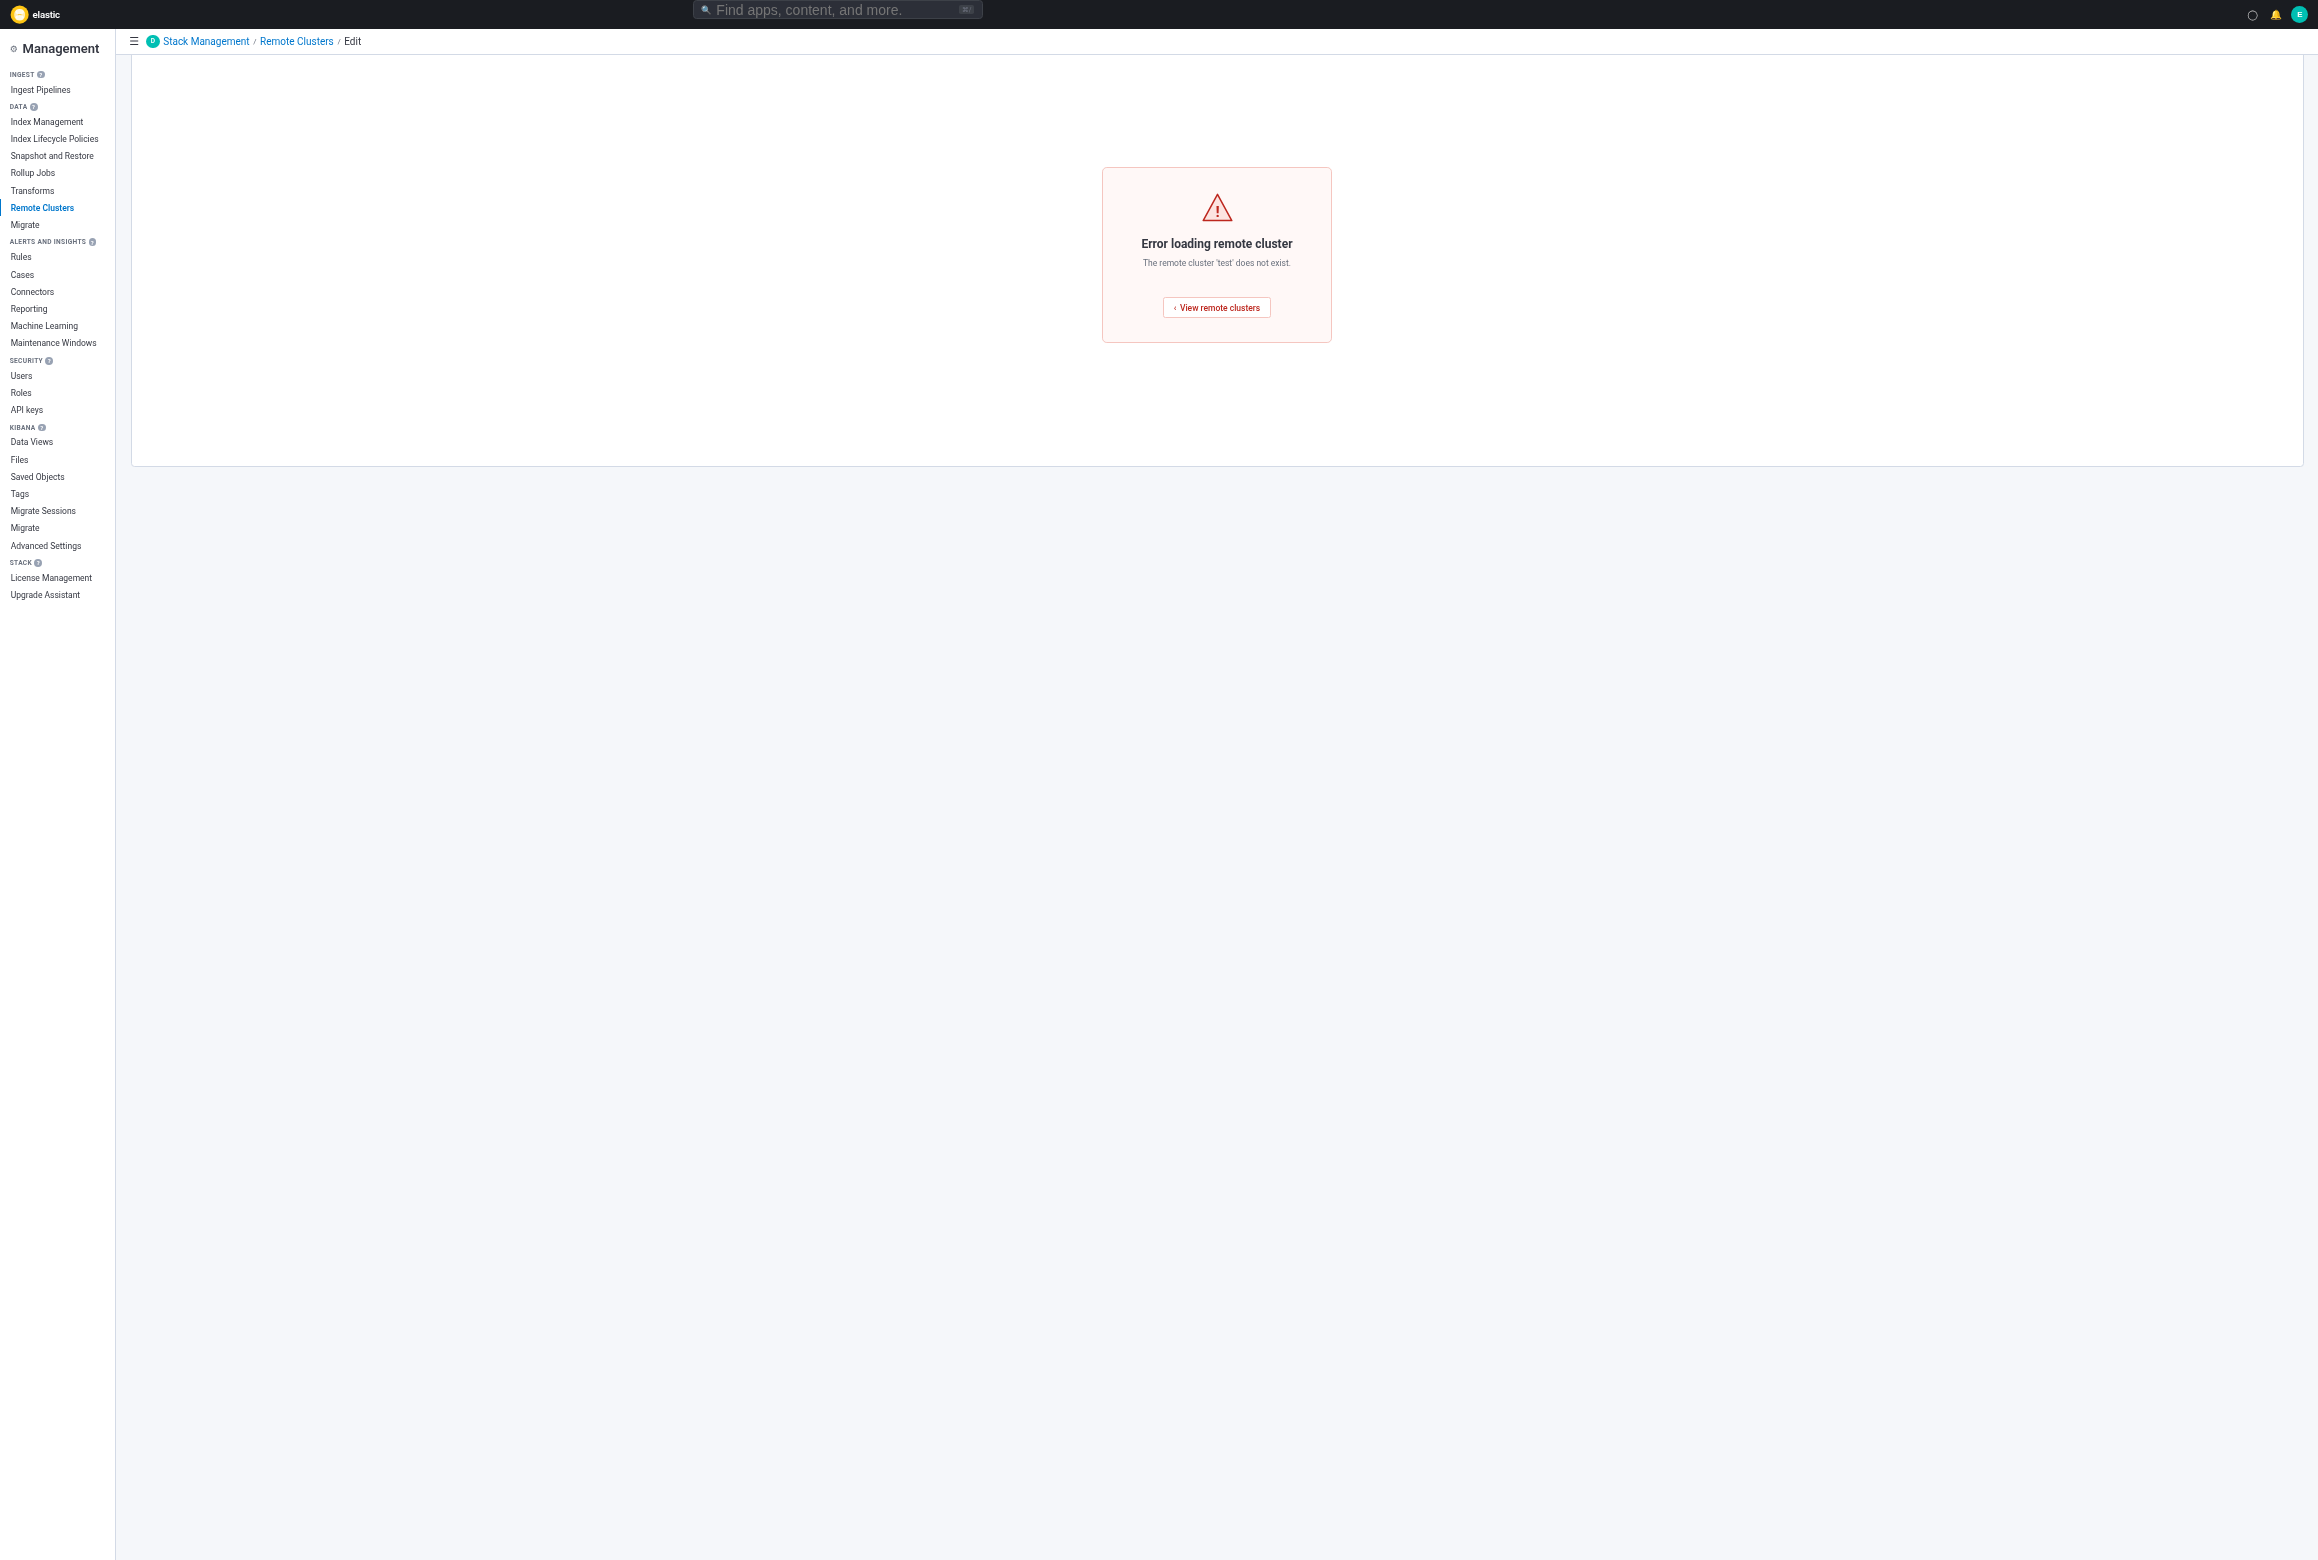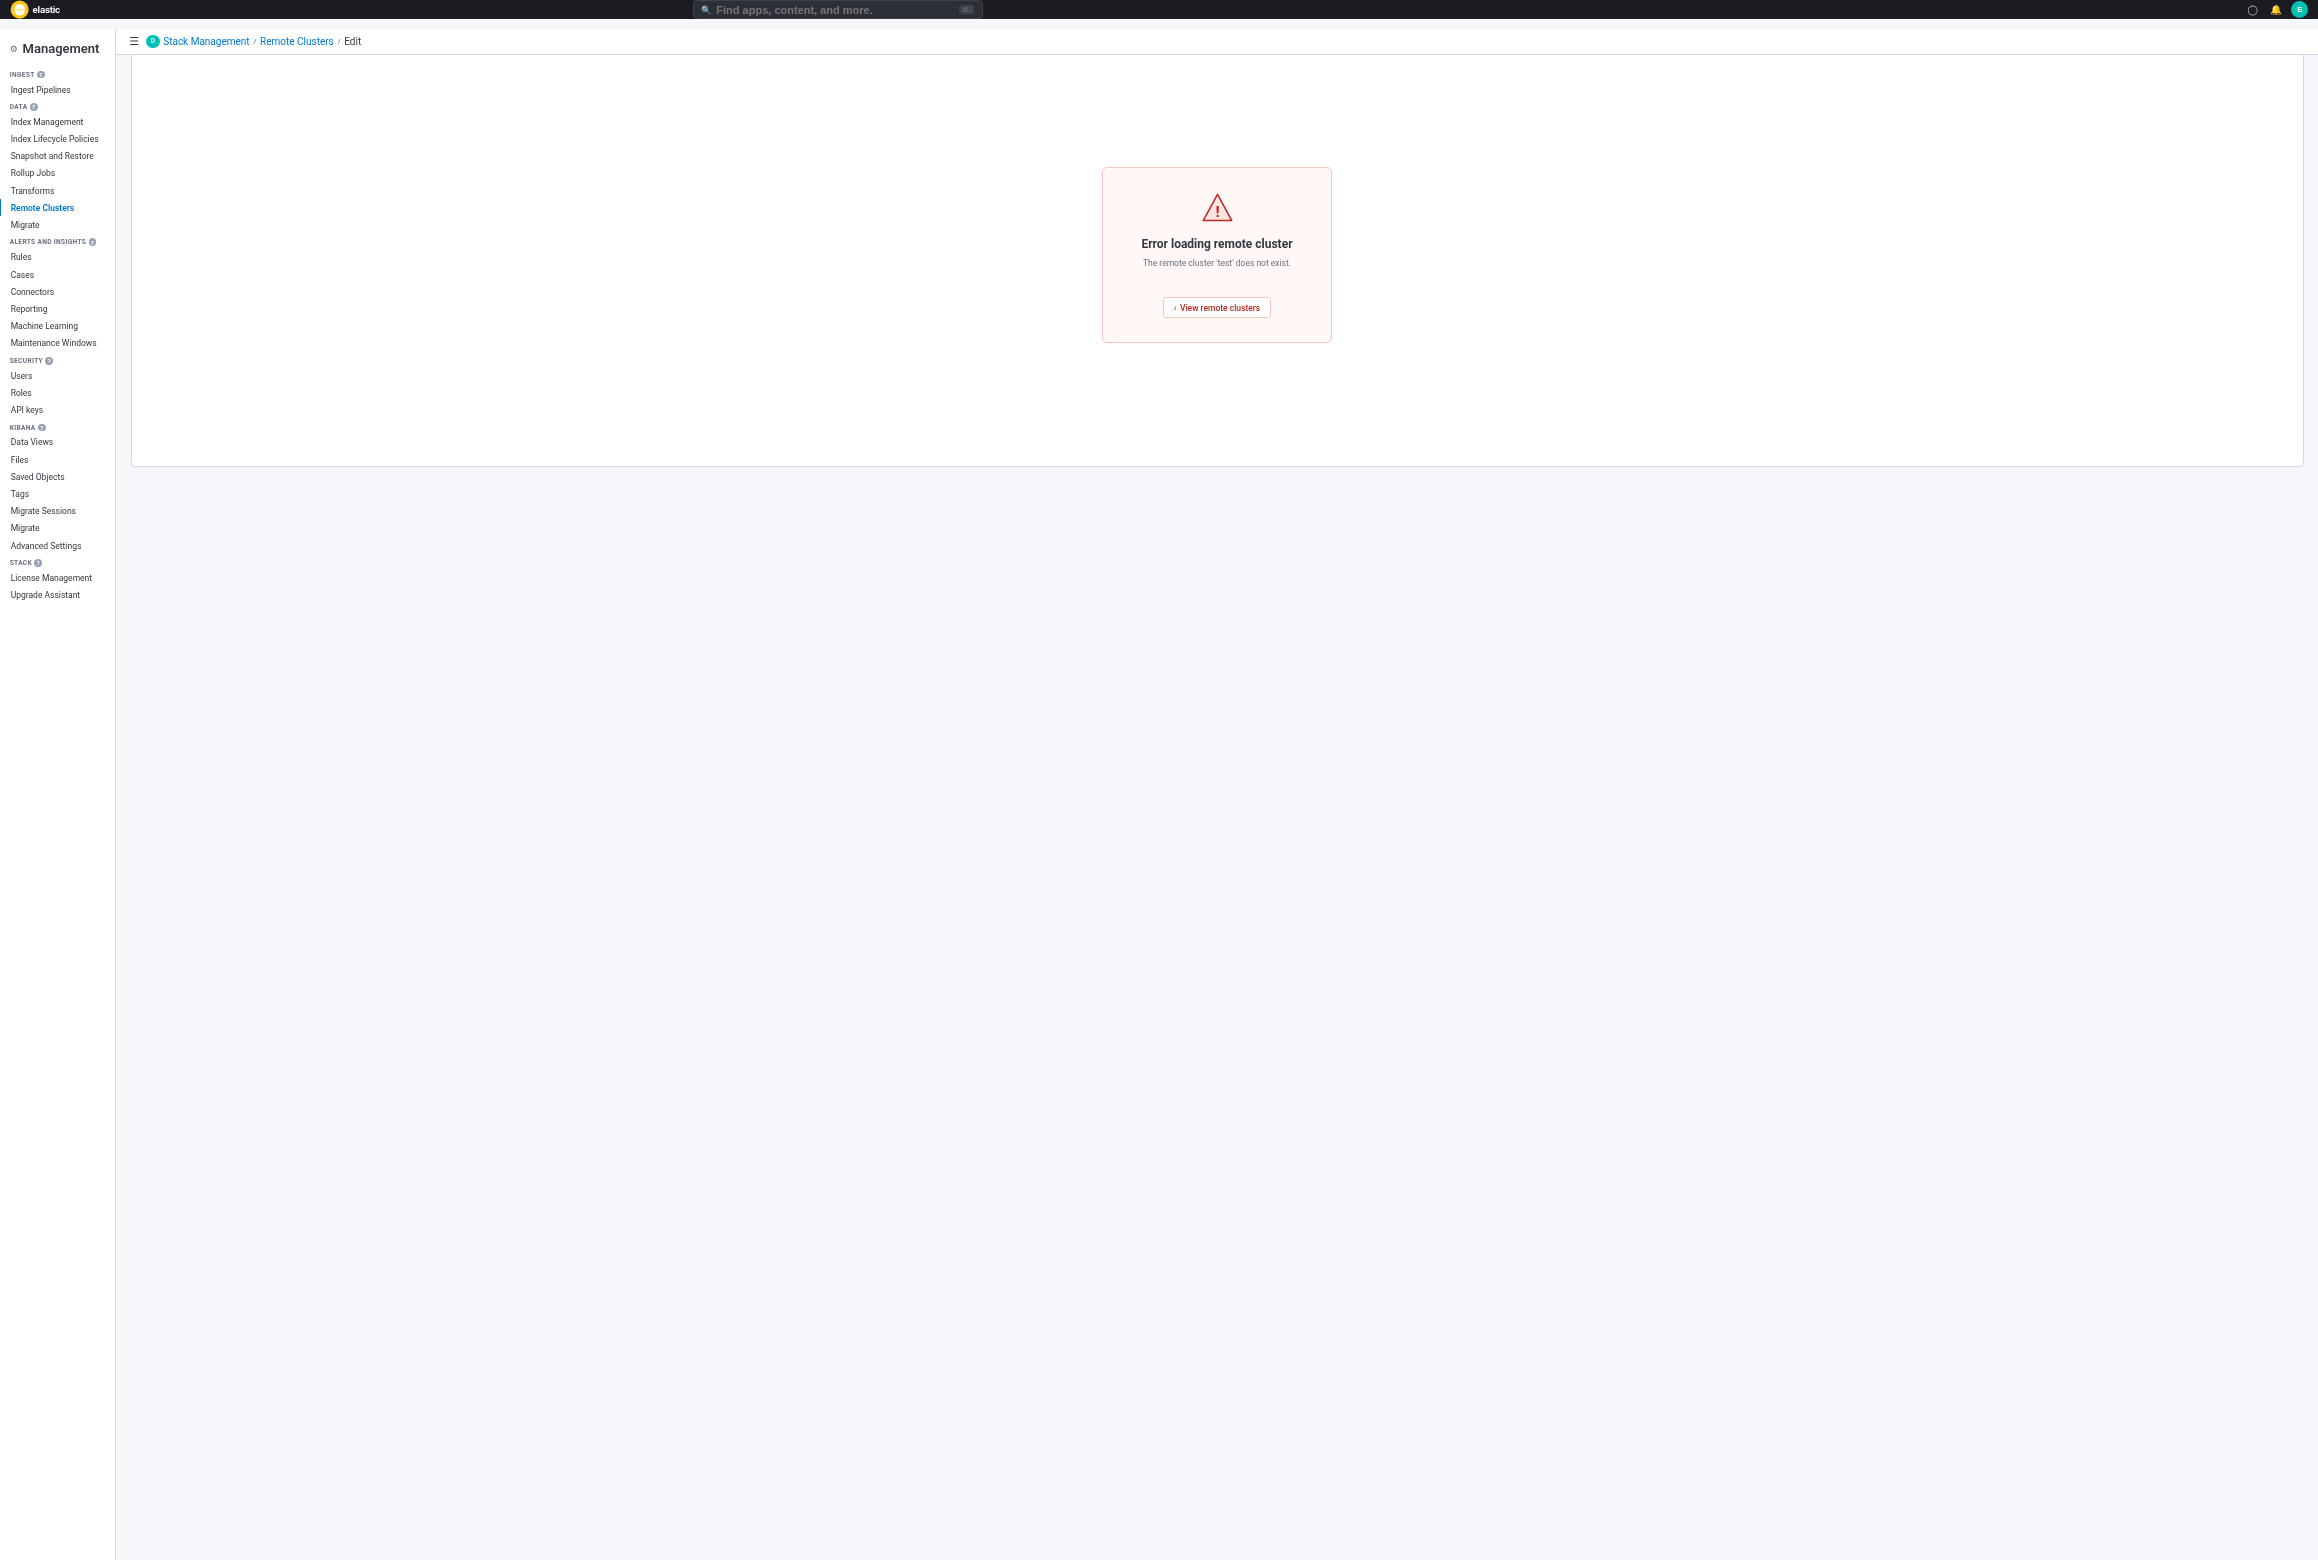--- a/index.html
+++ b/index.html
@@ -2,21 +2,21 @@
 <html style="font-size:9.7px"><head>
   <meta charset="utf-8">
   <style>
     * { box-sizing: border-box; margin: 0; padding: 0; }
     body { font-family: -apple-system, BlinkMacSystemFont, 'Segoe UI', Roboto, sans-serif; background: #f5f7fa; color: #343741; font-size: 8.5px; }
 
     
     .top-nav {
       display: flex;
       background: #1a1c21;
-      height: 19px;
+      height: 29px;
       padding: 0 9.7px;
       gap: 5px;
       position: fixed;
       top: 0; left: 0; right: 0;
       z-index: 100;
     }
     .top-nav .logo {
       display: flex;
       align-items: center;
       gap: 3.6px;
@@ -41,24 +41,23 @@
       flex: 1;
       max-width: 290px;
       margin: 0 auto;
       gap: 4.8px;
       border: 0.6px solid #3d4148;
     }
     .search-bar input {
       background: none;
       border: none;
       color: #8e9199;
-      font-size: 11px;
+      font-size: 14px;
       outline: none;
       flex: 1;
-      font-weight: bold;
     }
     .search-shortcut {
       color: #6e7280;
       font-size: 6.6px;
       background: #3d4148;
       padding: 0.6px 3px;
       border-radius: 1.8px;
     }
     .nav-icons {
       display: flex;

